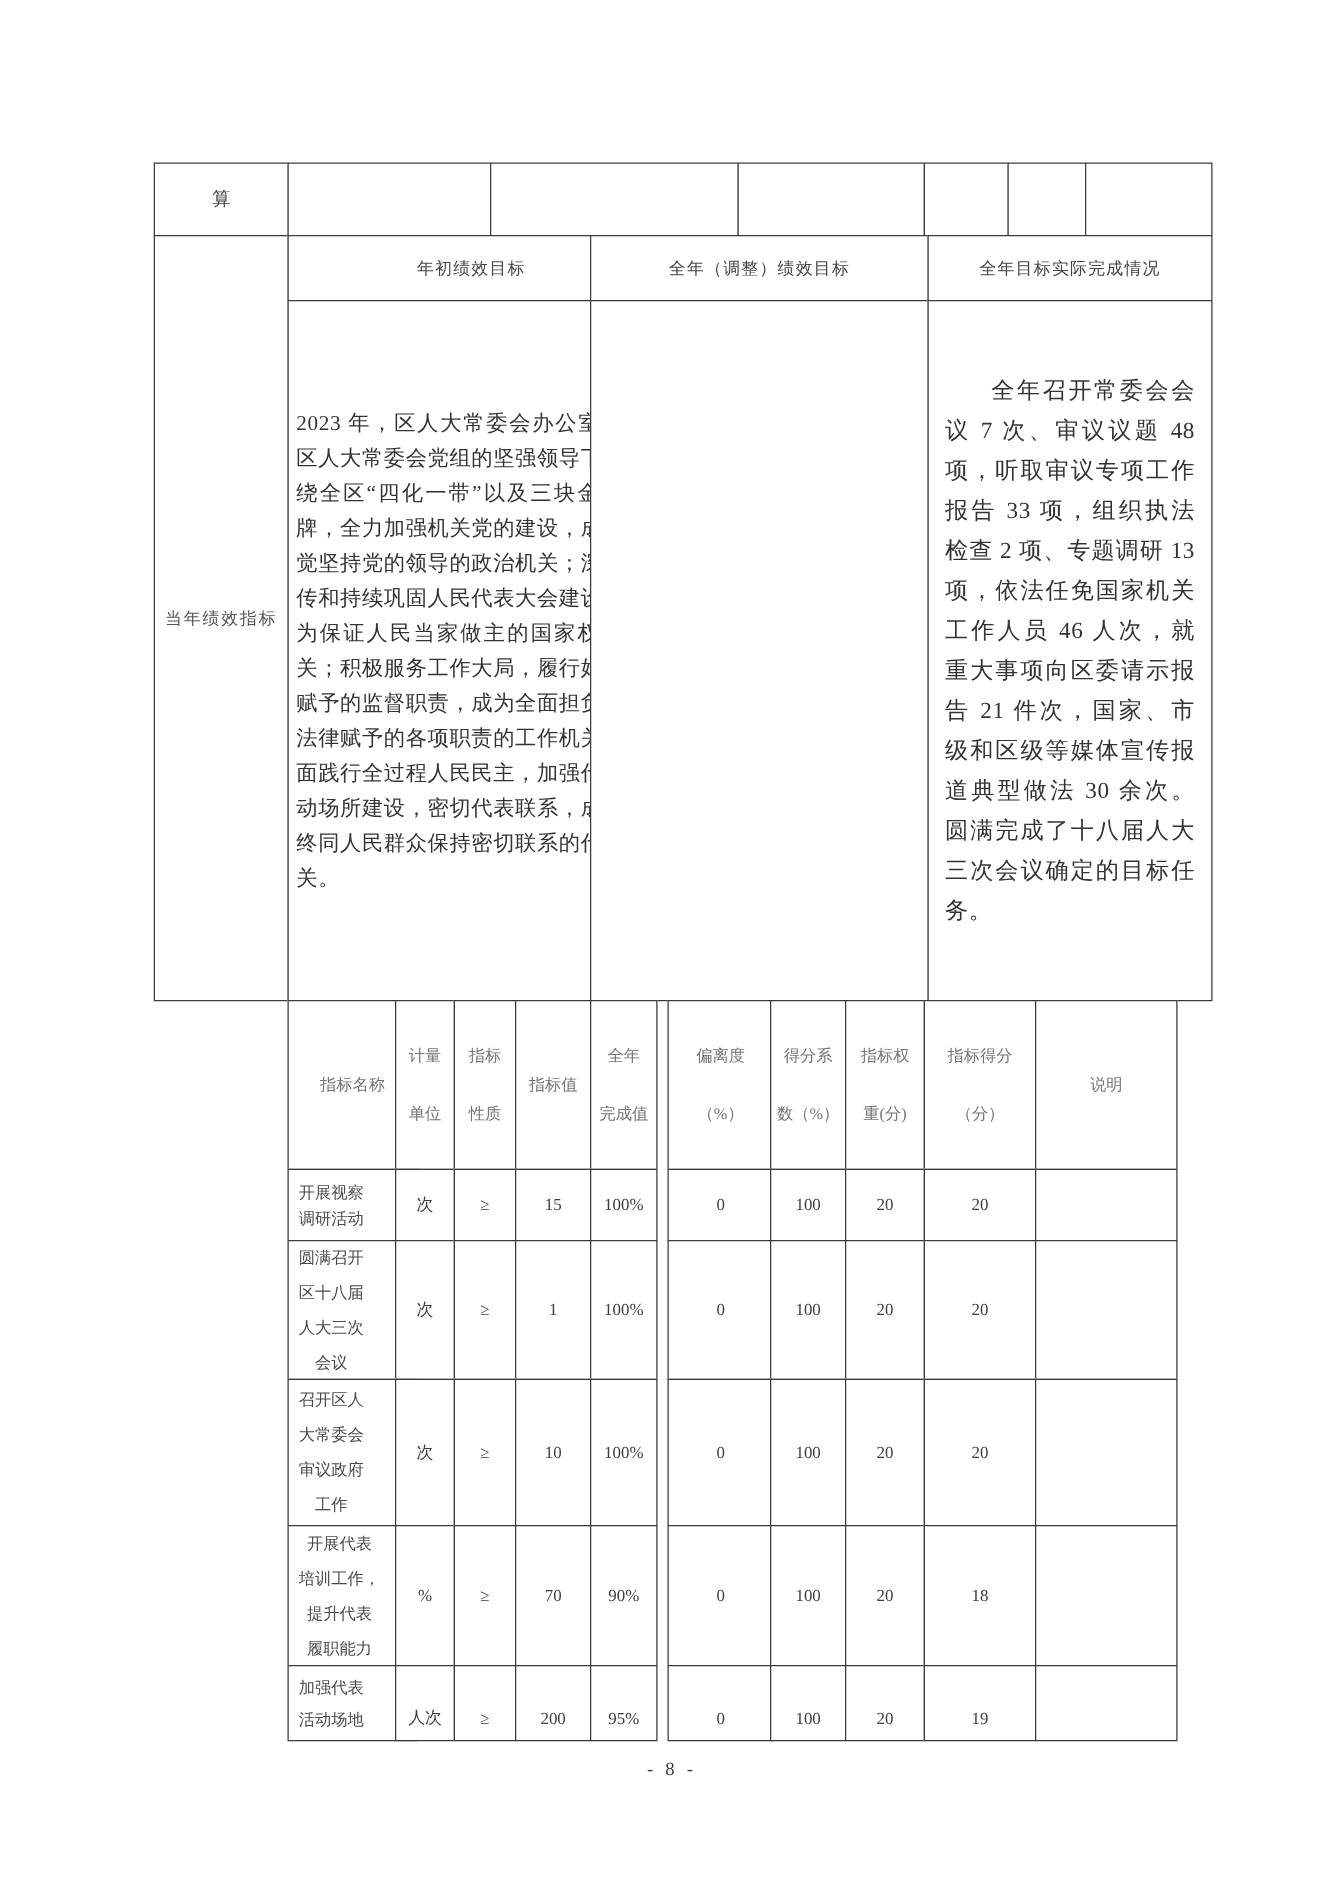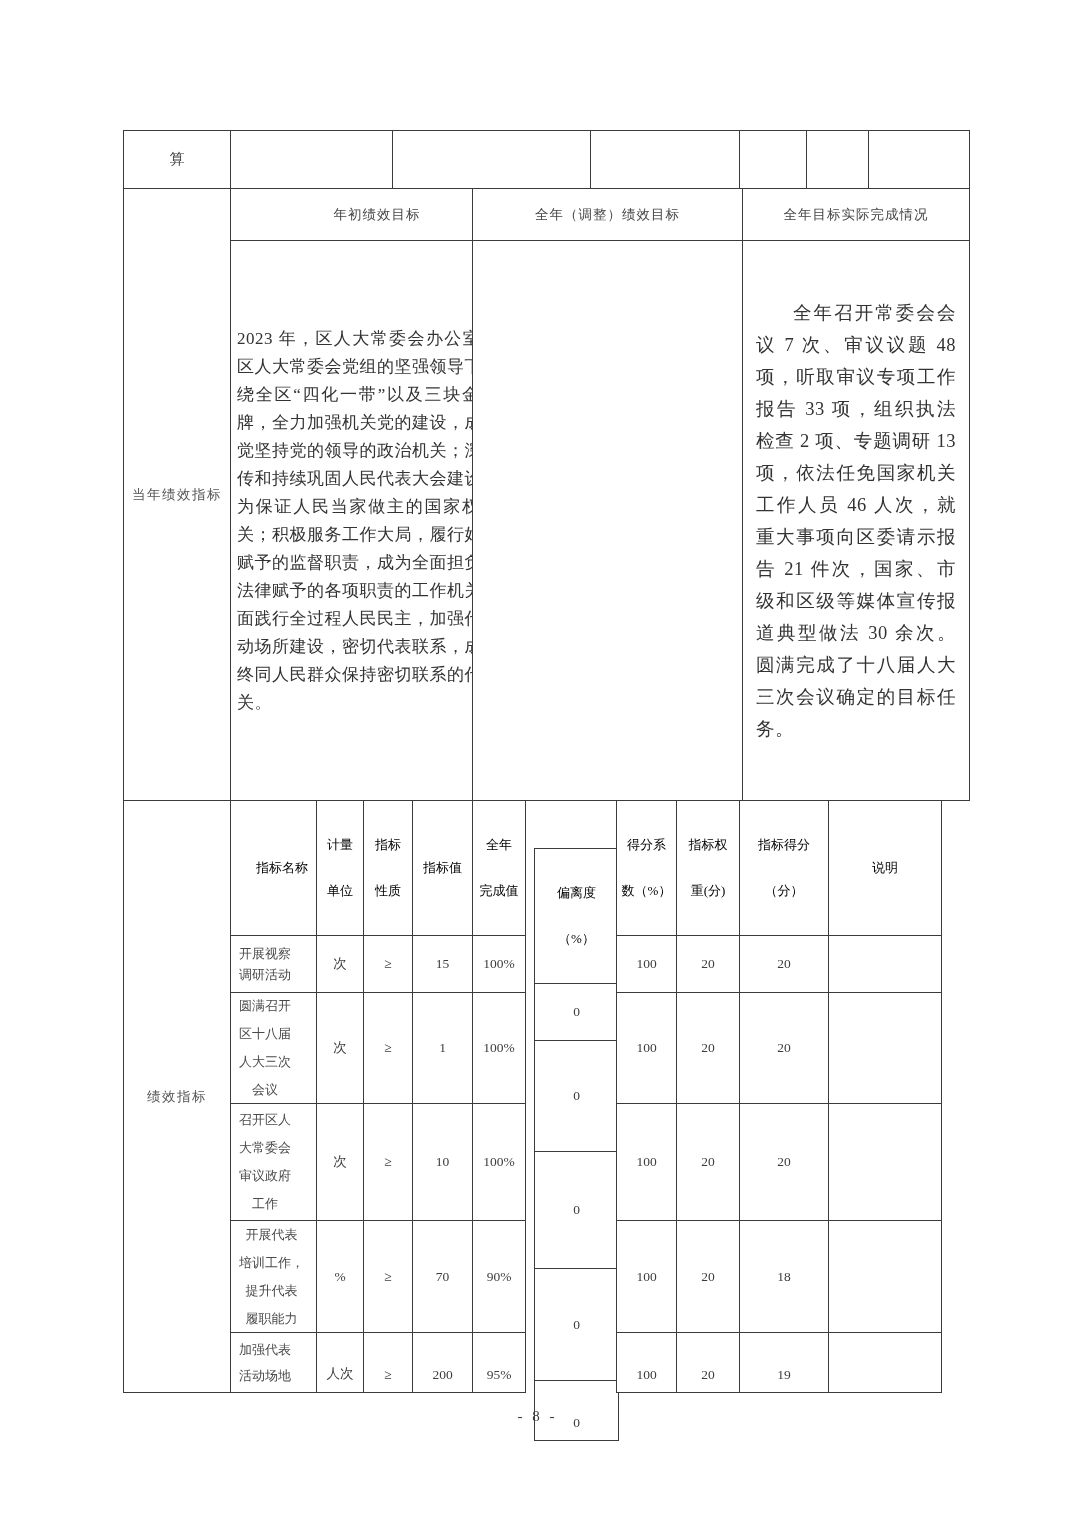--- a/index.html
+++ b/index.html
@@ -61,27 +61,27 @@
     color: #333;
   }
   .para { width: 100%; text-align: justify; text-align-last: left; }
   .para.indented { text-indent: 2em; }
   
   .col-name  { left: 230px; width: 104px; }
   .col-unit  { left: 316px; width: 48px; }
   .col-nat   { left: 363px; width: 50px; }
   .col-tgt   { left: 412px; width: 61px; }
   .col-cmp   { left: 472px; width: 54px; }
-  .col-dev   { left: 534px; width: 85px; margin-top: 48px; }
+  .col-dev   { left: 534px; width: 85px; }
   .col-coef  { left: 616px; width: 61px; }
   .col-wt    { left: 676px; width: 64px; }
   .col-score { left: 739px; width: 90px; }
   .col-note  { left: 828px; width: 114px; }
   
-  .row-hdr { top: 800px;  height: 136px; white-space: pre-line; line-height: 46px; color: #000000; }
+  .row-hdr { top: 800px;  height: 136px; white-space: pre-line; line-height: 46px; color: #737373; }
   .row-1   { top: 935px;  height: 58px; }
   .row-2   { top: 992px;  height: 112px; }
   .row-3   { top: 1103px; height: 118px; }
   .row-4   { top: 1220px; height: 113px; }
   .row-5   { top: 1332px; height: 61px; }
   .name {
     justify-content: flex-start;
     text-align: center;
     padding: 0 5px 0 8px;
     white-space: pre-line;
@@ -126,21 +126,20 @@
   <div class="c row-body uc-initial goal-text">
     <div class="para">2023 年，区人大常委会办公室将在区人大常委会党组的坚强领导下，围绕全区“四化一带”以及三块金字招牌，全力加强机关党的建设，成为自觉坚持党的领导的政治机关；深化宣传和持续巩固人民代表大会建设，成为保证人民当家做主的国家权力机关；积极服务工作大局，履行好法律赋予的监督职责，成为全面担负宪法法律赋予的各项职责的工作机关；全面践行全过程人民民主，加强代表活动场所建设，密切代表联系，成为始终同人民群众保持密切联系的代表机关。</div>
   </div>
   <div class="c row-body uc-adjusted">
     <div class="para"></div>
   </div>
   <div class="c row-body uc-actual actual-text">
     <div class="para indented">全年召开常委会会议 7 次、审议议题 48 项，听取审议专项工作报告 33 项，组织执法检查 2 项、专题调研 13 项，依法任免国家机关工作人员 46 人次，就重大事项向区委请示报告 21 件次，国家、市级和区级等媒体宣传报道典型做法 30 余次。圆满完成了十八届人大三次会议确定的目标任务。</div>
   </div>
 
-  <div class="c label-perf">绩效指标</div>
 
   <div class="c row-hdr col-name">指标名称</div>
   <div class="c row-hdr col-unit">计量
 单位</div>
   <div class="c row-hdr col-nat">指标
 性质</div>
   <div class="c row-hdr col-tgt">指标值</div>
   <div class="c row-hdr col-cmp">全年
 完成值</div>
   <div class="c row-hdr col-dev">偏离度

